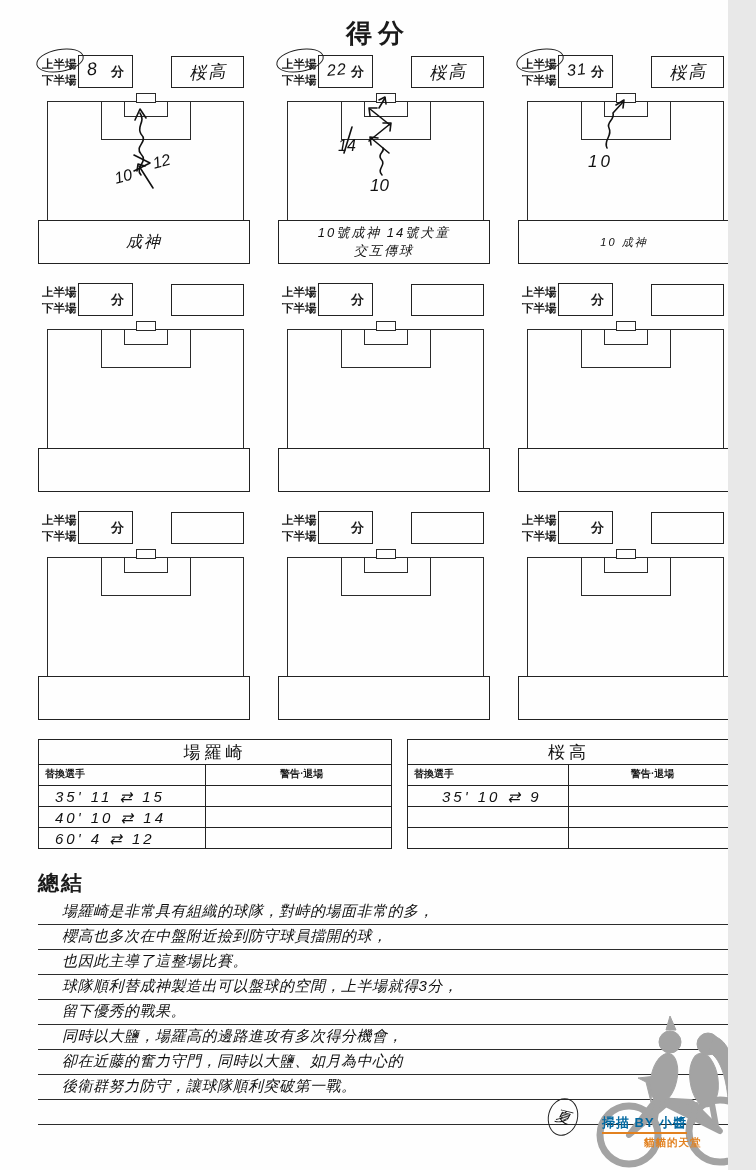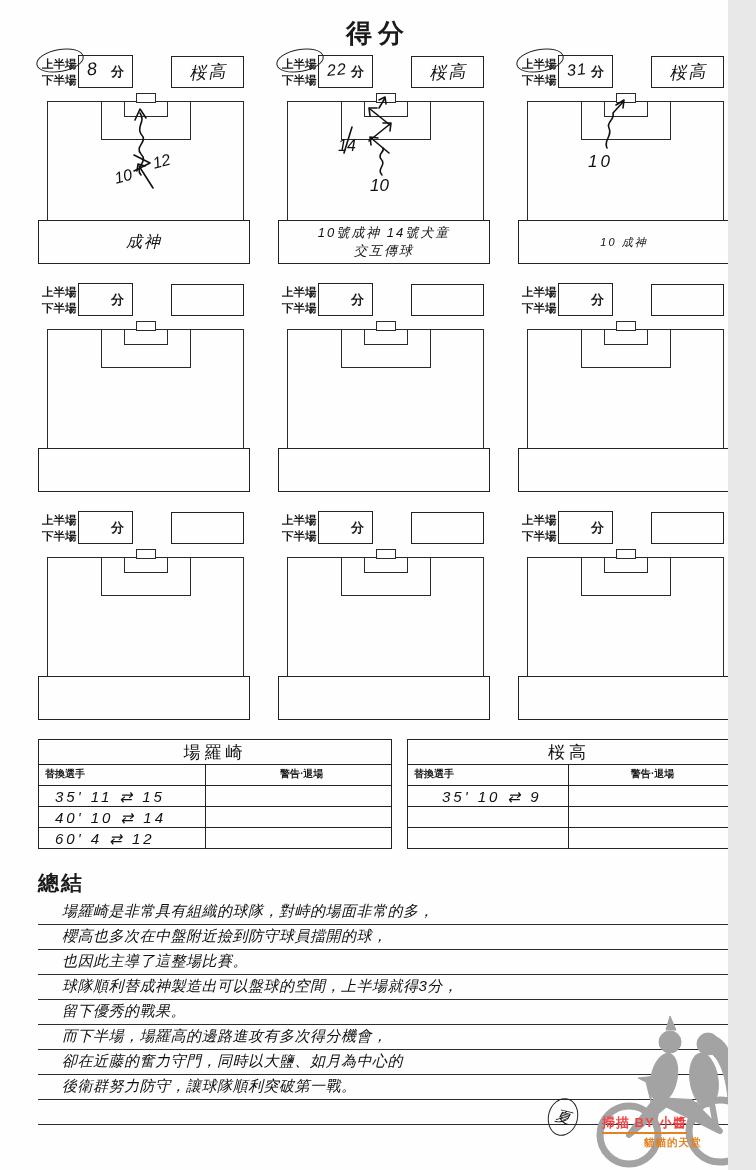--- a/index.html
+++ b/index.html
@@ -57,21 +57,21 @@
   #summary-lines{left:38px;top:900px;width:693px;}
   .sum-line{height:25px;border-bottom:1.6px solid #2c2c2c;box-sizing:border-box;
             display:flex;align-items:flex-end;padding:0 0 3px 24px;
             font-size:15px;letter-spacing:0.5px;color:#0f0f0f;font-style:italic;}
   
   #stamp{left:548px;top:1098px;width:28px;height:36px;border:1.7px solid #222;border-radius:50%;
          transform:rotate(14deg);display:flex;align-items:center;justify-content:center;
          font-size:15px;font-style:italic;color:#111;background:transparent;}
   
   #watermark{left:596px;top:1012px;width:160px;height:158px;}
-  #wm-credit{position:absolute;left:6px;top:102px;font-size:13px;font-weight:bold;color:#ef4444;
+  #wm-credit{position:absolute;left:6px;top:102px;font-size:13px;font-weight:bold;color:#0369a1;
              border-bottom:2px solid #e2811f;letter-spacing:1px;white-space:nowrap;}
   #wm-site{position:absolute;left:48px;top:124px;font-size:10.5px;font-weight:bold;color:#e2811f;
            letter-spacing:1px;white-space:nowrap;}
   #page-edge{left:742px;top:1040px;width:1.5px;height:130px;background:#9a9a9a;}
 </style>
 </head>
 <body>
 
 <div id="page">
 
@@ -351,21 +351,21 @@
     </div>
   </div>
 
   <div id="summary-head" class="abs">總結</div>
   <div id="summary-lines" class="abs">
     <div class="sum-line">場羅崎是非常具有組織的球隊，對峙的場面非常的多，</div>
     <div class="sum-line">櫻高也多次在中盤附近撿到防守球員擋開的球，</div>
     <div class="sum-line">也因此主導了這整場比賽。</div>
     <div class="sum-line">球隊順利替成神製造出可以盤球的空間，上半場就得3分，</div>
     <div class="sum-line">留下優秀的戰果。</div>
-    <div class="sum-line">而下半場，場羅高的邊路進攻有多次得分機會，</div>
+    <div class="sum-line">同時以大鹽，場羅高的邊路進攻有多次得分機會，</div>
     <div class="sum-line">卻在近藤的奮力守門，同時以大鹽、如月為中心的</div>
     <div class="sum-line">後衛群努力防守，讓球隊順利突破第一戰。</div>
     <div class="sum-line"></div>
   </div>
 
   <div id="stamp" class="abs">夏</div>
 
   <div id="watermark" class="abs">
     <svg width="160" height="158" viewBox="0 0 160 158">
       <g fill="none" stroke="#a3a3a3" stroke-width="7">

